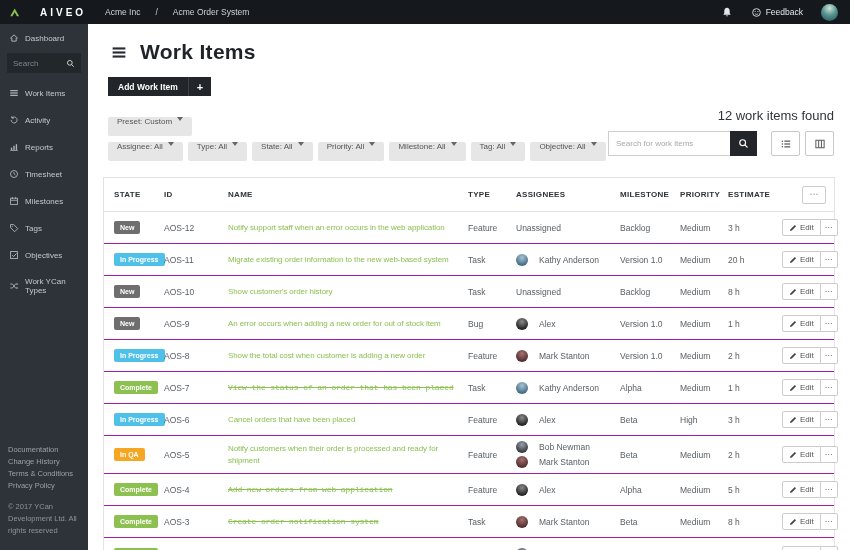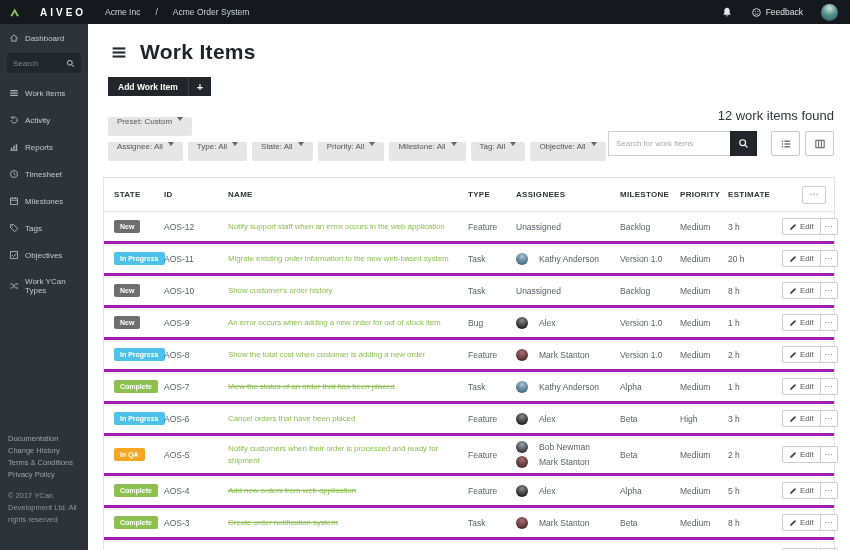--- a/index.html
+++ b/index.html
@@ -28,21 +28,21 @@
              background:#2d3338; color:#c2c9cf; }
   .side-item { display:flex; align-items:center; gap:6px; padding:9px 9px 8px 9px;
                font-size:8px; cursor:pointer; }
   .side-ic { width:10px; height:10px; flex:0 0 auto; color:#aab2b9; }
   .side-search { margin:2px 7px 6px 7px; height:20px; background:#22272c;
                  display:flex; align-items:center; padding:0 6px; }
   .side-search input { flex:1; width:40px; background:transparent; border:none; outline:none;
                        color:#cfd4d8; font-size:8px; font-family:inherit; }
   .side-search input::placeholder { color:#7d858c; }
   .side-search .side-ic { color:#cfd4d8; width:9px; height:9px; }
-  .side-footer { position:absolute; bottom:24px; left:8px; right:4px;
+  .side-footer { position:absolute; bottom:13px; left:8px; right:4px;
                  font-size:7.5px; line-height:12px; color:#99a1a8; }
   .side-footer a { color:#99a1a8; text-decoration:none; display:block; }
   .copyright { margin-top:9px; color:#8b949c; }
 
   
   .main { position:absolute; top:24px; left:88px; width:762px; height:526px; background:#fff; }
   .title-row { display:flex; align-items:center; gap:10px; margin:16px 0 0 20px; }
   .title-ic { width:22px; height:17px; color:#262b30; }
   .page-title { font-size:21px; font-weight:bold; color:#1f2429; letter-spacing:.3px; }
   .add-btn { display:inline-flex; align-items:stretch; margin:13px 0 0 20px; height:19px;
@@ -74,28 +74,28 @@
 
   
   .card { margin:16px 15px 0 15px; border:1px solid #e3e3e3; background:#fff; }
   .grid-row { display:grid; align-items:center;
               grid-template-columns:50px 64px 240px 48px 104px 60px 48px 54px 1fr; }
   .thead { height:34px; border-bottom:1px solid #e3e3e3; }
   .th { font-size:8px; font-weight:bold; color:#2f3337; letter-spacing:.3px; padding-left:10px; }
   .th-actions { display:flex; justify-content:flex-end; padding-right:8px; }
   .hdr-more { width:24px; height:18px; border:1px solid #ccc; border-radius:2px; background:#fff;
               color:#666; font-size:9px; line-height:1; cursor:pointer; }
-  .trow { min-height:32px; border-bottom:3px solid #a21caf; }
+  .trow { min-height:32px; border-bottom:1px solid #a21caf; }
   .trow:last-child { border-bottom:none; }
   .td { font-size:8.5px; color:#5a6066; padding:5px 2px 5px 10px; }
   .badge { display:inline-block; color:#fff; font-size:7px; font-weight:bold;
            padding:3px 6px; border-radius:2px; white-space:nowrap; }
   .name-link { color:#8cc152; text-decoration:none; font-size:8px; letter-spacing:-.1px;
                line-height:1.45; display:inline-block; }
-  .name-link.struck { text-decoration:line-through; }
+  .name-link.struck { text-decoration:line-through;font-family:Liberation Mono, monospace; }
   .assignees { display:flex; flex-direction:column; gap:3px; }
   .assignee { display:flex; align-items:center; gap:11px; }
   .avatar { width:12px; height:12px; border-radius:50%; flex:0 0 auto; }
   .td-actions { display:flex; justify-content:flex-end; padding-right:8px; }
   .btn-group { display:inline-flex; }
   .edit-btn { display:flex; align-items:center; gap:3px; border:1px solid #ccc; background:#fff;
               border-radius:2px 0 0 2px; font-family:inherit; font-size:8px; color:#555;
               padding:3px 6px; cursor:pointer; }
   .edit-btn svg { width:8px; height:8px; color:#444; }
   .row-more { border:1px solid #ccc; border-left:none; border-radius:0 2px 2px 0; background:#fff;

